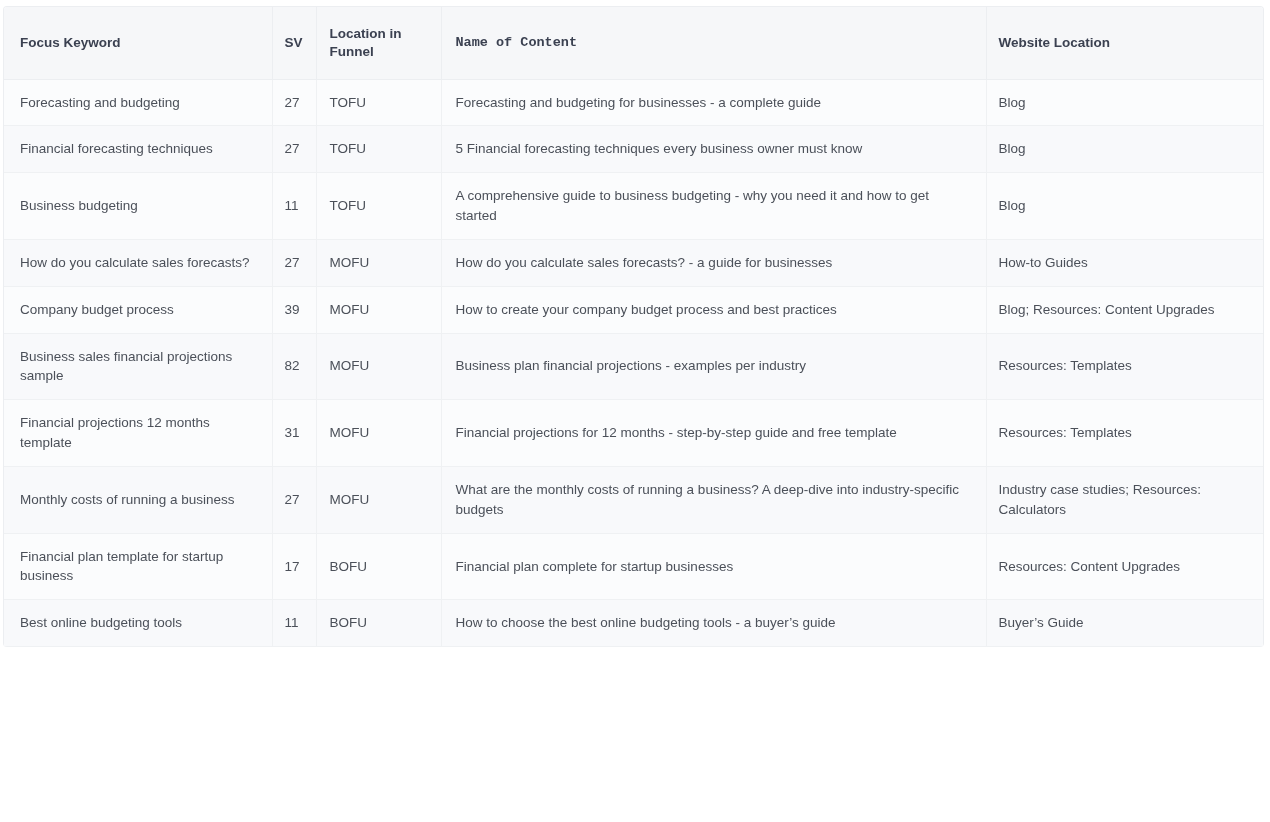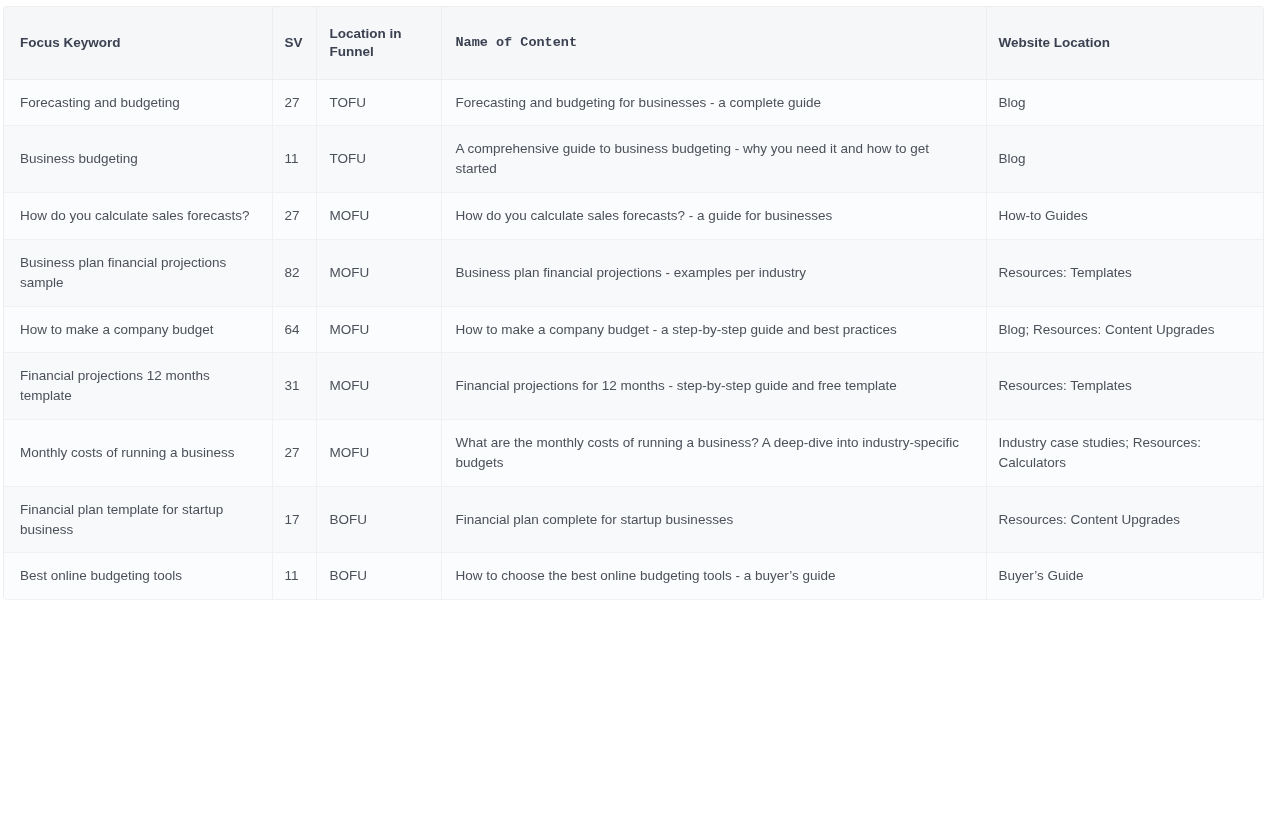--- a/index.html
+++ b/index.html
@@ -118,46 +118,53 @@
       </thead>
       <tbody id="table-body">
           <tr>
             <td class="td-keyword">Forecasting and budgeting</td>
             <td class="td-sv">27</td>
             <td class="td-funnel">TOFU</td>
             <td class="td-content">Forecasting and budgeting for businesses - a complete guide</td>
             <td class="td-loc">Blog</td>
           </tr>
           <tr>
+            <td class="td-keyword">Financial forecasting techniques</td>
+            <td class="td-sv">27</td>
+            <td class="td-funnel">TOFU</td>
+            <td class="td-content">5 Financial forecasting techniques every business owner must know</td>
+            <td class="td-loc">Blog</td>
+          </tr>
+          <tr>
             <td class="td-keyword">Business budgeting</td>
             <td class="td-sv">11</td>
             <td class="td-funnel">TOFU</td>
             <td class="td-content">A comprehensive guide to business budgeting - why you need it and how to get started</td>
             <td class="td-loc">Blog</td>
           </tr>
           <tr>
             <td class="td-keyword">How do you calculate sales forecasts?</td>
             <td class="td-sv">27</td>
             <td class="td-funnel">MOFU</td>
             <td class="td-content">How do you calculate sales forecasts? - a guide for businesses</td>
             <td class="td-loc">How-to Guides</td>
           </tr>
           <tr>
-            <td class="td-keyword">Business plan financial projections sample</td>
+            <td class="td-keyword">Company budget process</td>
+            <td class="td-sv">39</td>
+            <td class="td-funnel">MOFU</td>
+            <td class="td-content">How to create your company budget process and best practices</td>
+            <td class="td-loc">Blog; Resources: Content Upgrades</td>
+          </tr>
+          <tr>
+            <td class="td-keyword">Business sales financial projections sample</td>
             <td class="td-sv">82</td>
             <td class="td-funnel">MOFU</td>
             <td class="td-content">Business plan financial projections - examples per industry</td>
             <td class="td-loc">Resources: Templates</td>
-          </tr>
-          <tr>
-            <td class="td-keyword">How to make a company budget</td>
-            <td class="td-sv">64</td>
-            <td class="td-funnel">MOFU</td>
-            <td class="td-content">How to make a company budget - a step-by-step guide and best practices</td>
-            <td class="td-loc">Blog; Resources: Content Upgrades</td>
           </tr>
           <tr>
             <td class="td-keyword">Financial projections 12 months template</td>
             <td class="td-sv">31</td>
             <td class="td-funnel">MOFU</td>
             <td class="td-content">Financial projections for 12 months - step-by-step guide and free template</td>
             <td class="td-loc">Resources: Templates</td>
           </tr>
           <tr>
             <td class="td-keyword">Monthly costs of running a business</td>

